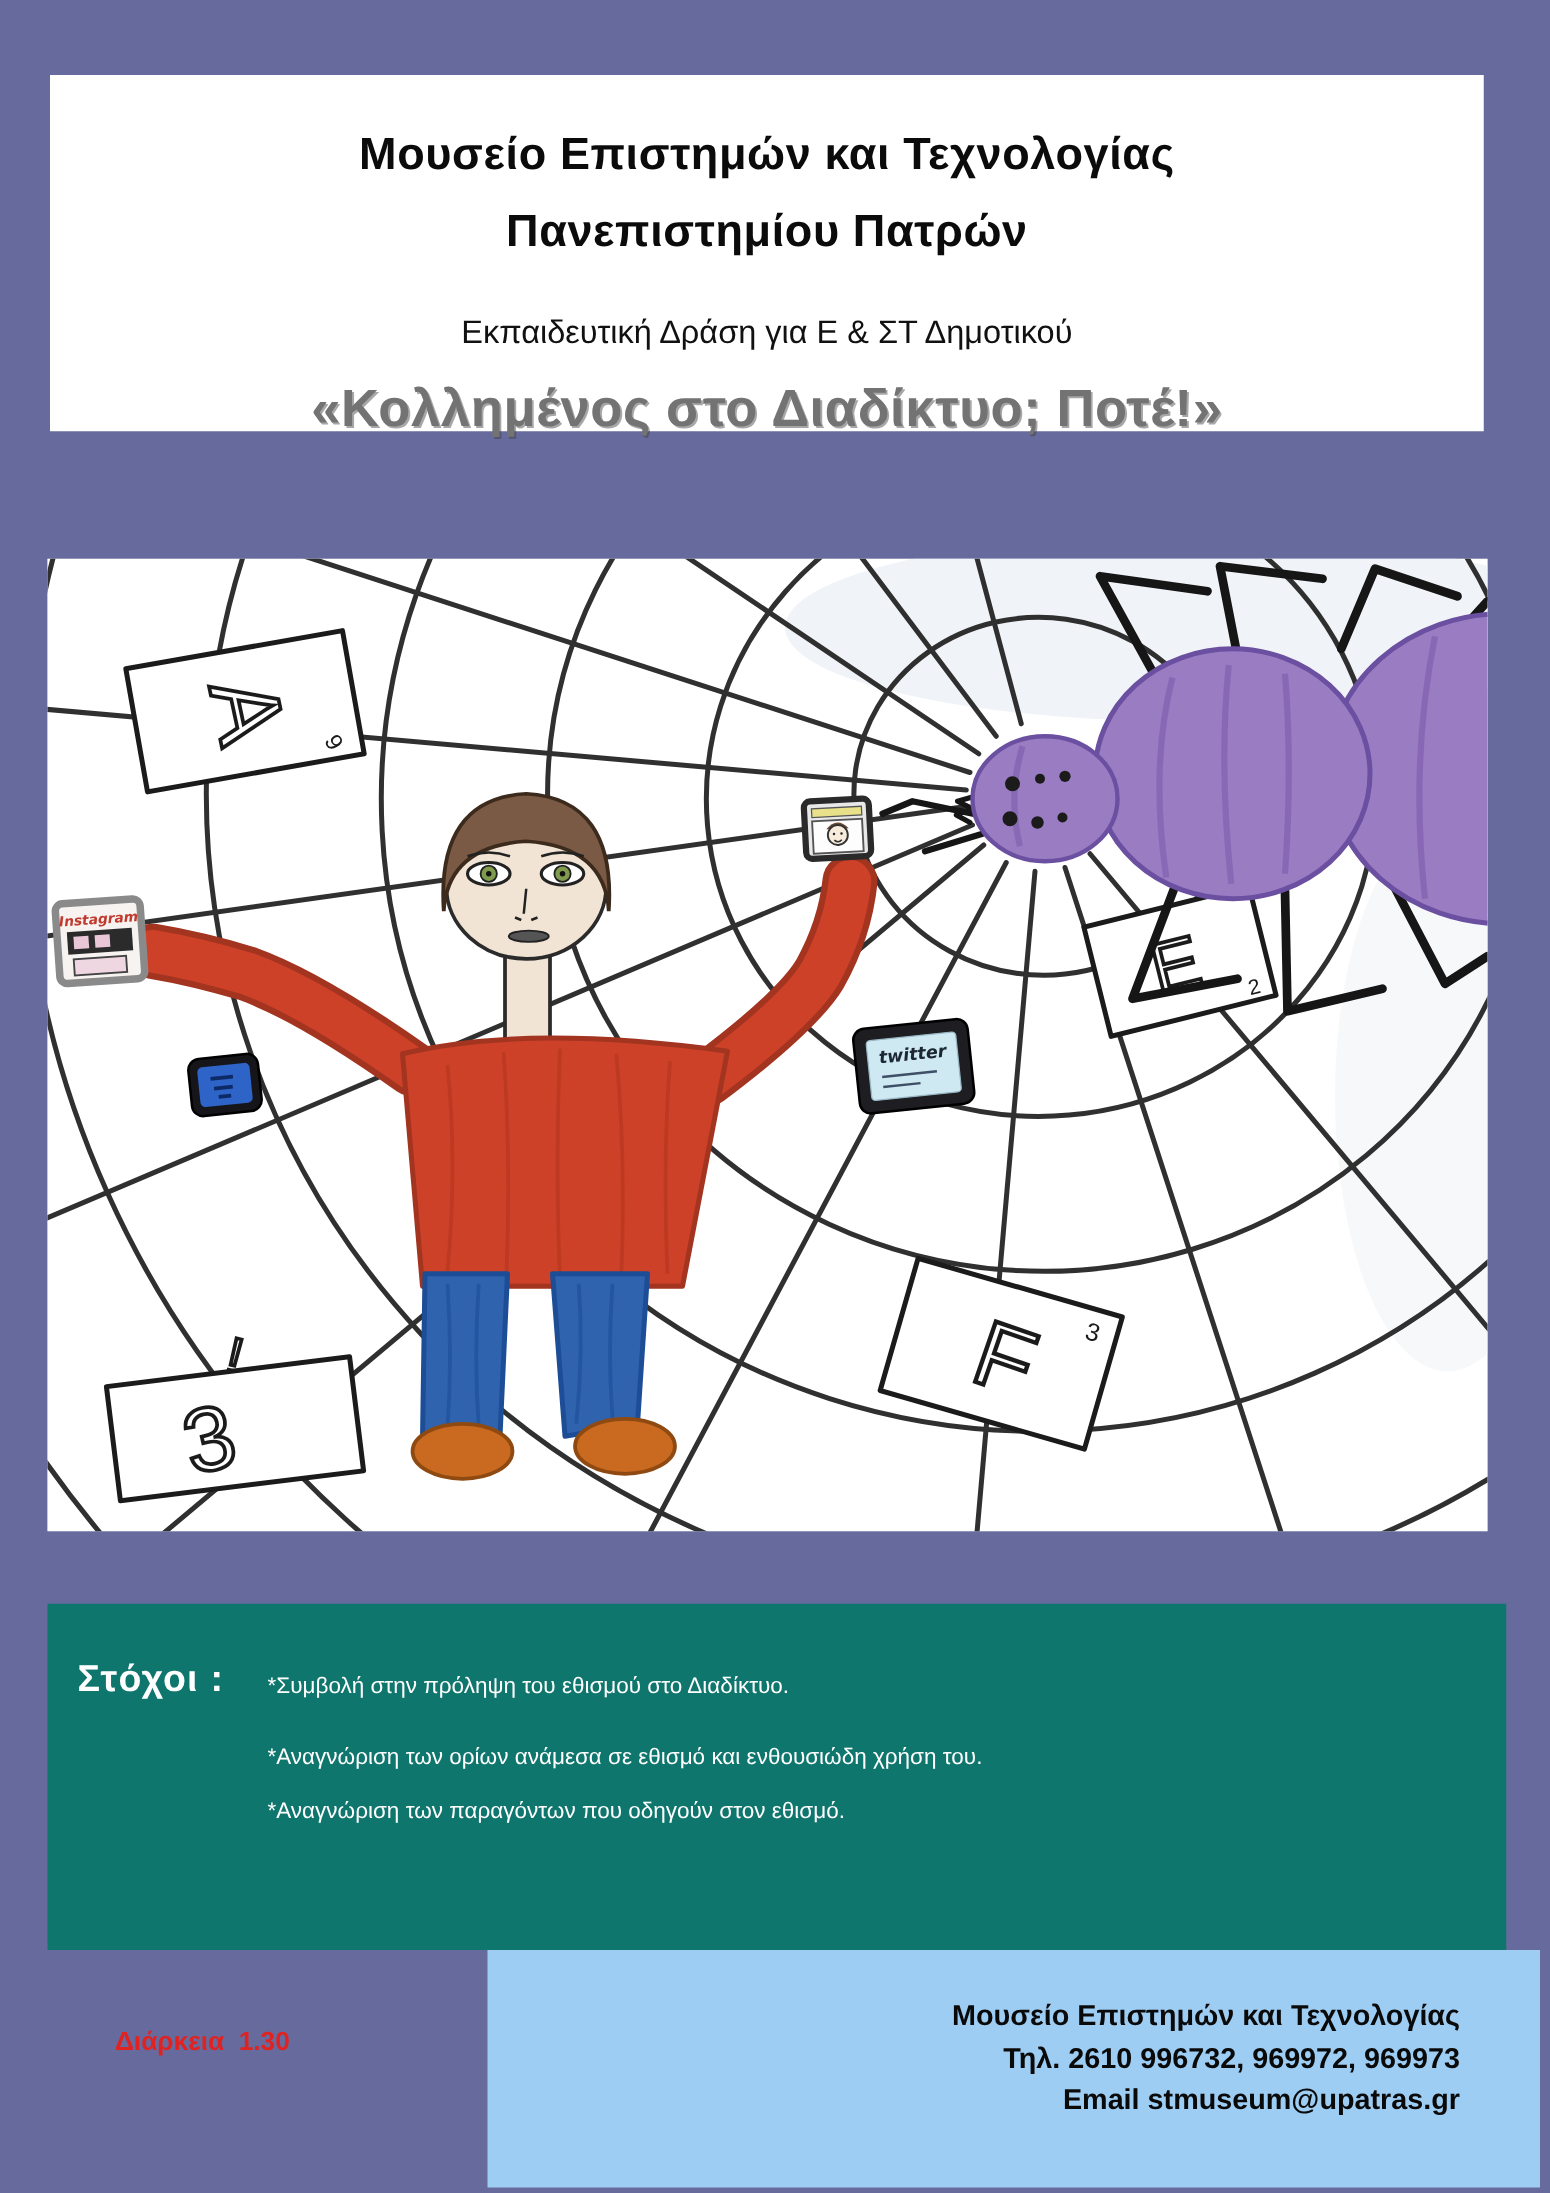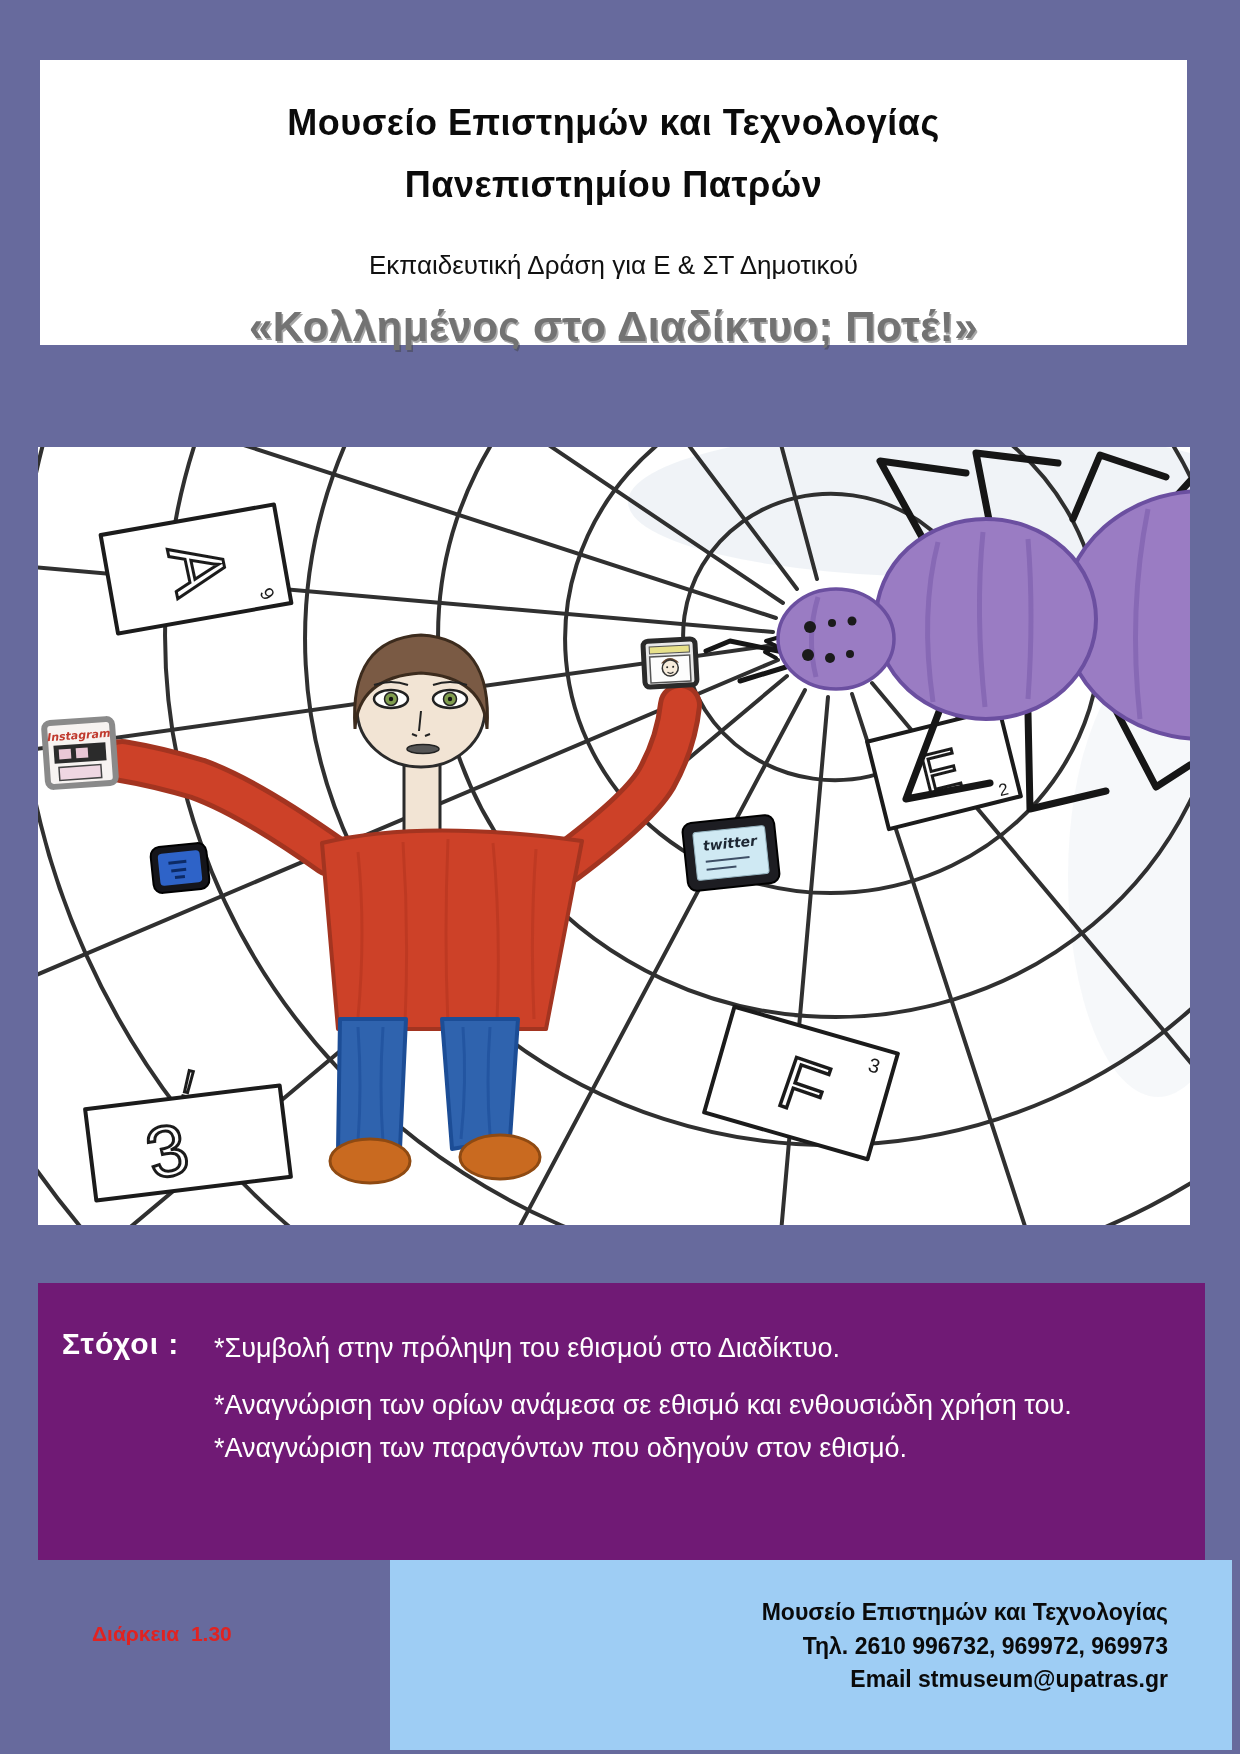--- a/index.html
+++ b/index.html
@@ -22,26 +22,26 @@
     margin-top:22px;font-size:42px;font-weight:bold;color:#737373;
     text-shadow:1.5px 1.5px 0 rgba(60,60,60,.45);letter-spacing:.5px;
   }
   .art-box{
     position:absolute;left:38px;top:447px;width:1152px;height:778px;
     background:#ffffff;
   }
   .art-box svg{display:block;width:100%;height:100%;}
   .objectives{
     position:absolute;left:38px;top:1283px;width:1167px;height:277px;
-    background:#701a75;color:#ffffff;
+    background:#0f766e;color:#ffffff;
     display:flex;box-sizing:border-box;
     padding:44px 18px 0 24px;
   }
   .obj-heading{width:152px;flex:none;font-size:30px;font-weight:bold;letter-spacing:1px;}
-  .obj-items{flex:1;font-size:27px;}
+  .obj-items{flex:1;font-size:18px;}
   .obj-item{line-height:43px;white-space:nowrap;}
   .obj-item.first{margin-bottom:14px;}
   .contact-box{
     position:absolute;left:390px;top:1560px;width:842px;height:190px;
     background:#9ecdf4;box-sizing:border-box;
     padding:36px 64px 0 0;
     text-align:right;color:#0a0a0a;
   }
   .contact-line{font-size:23px;font-weight:bold;line-height:33.5px;}
   .duration{

